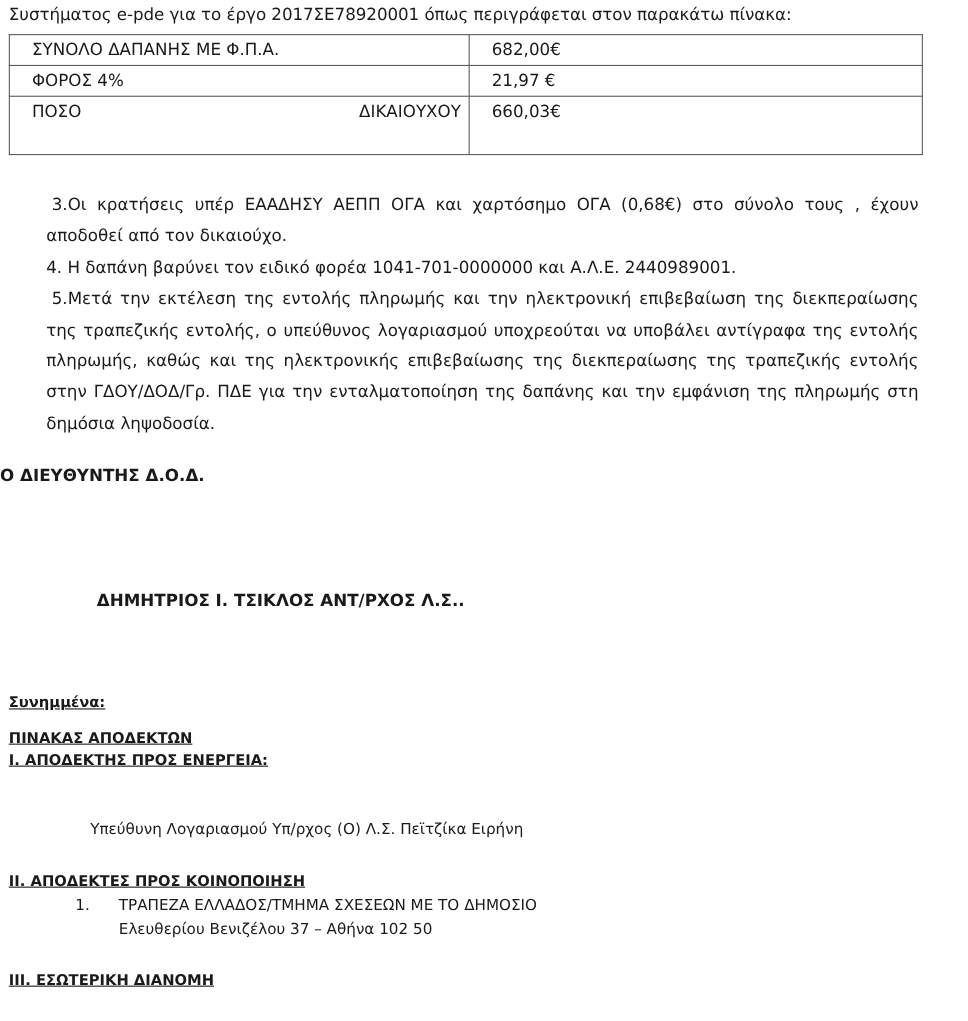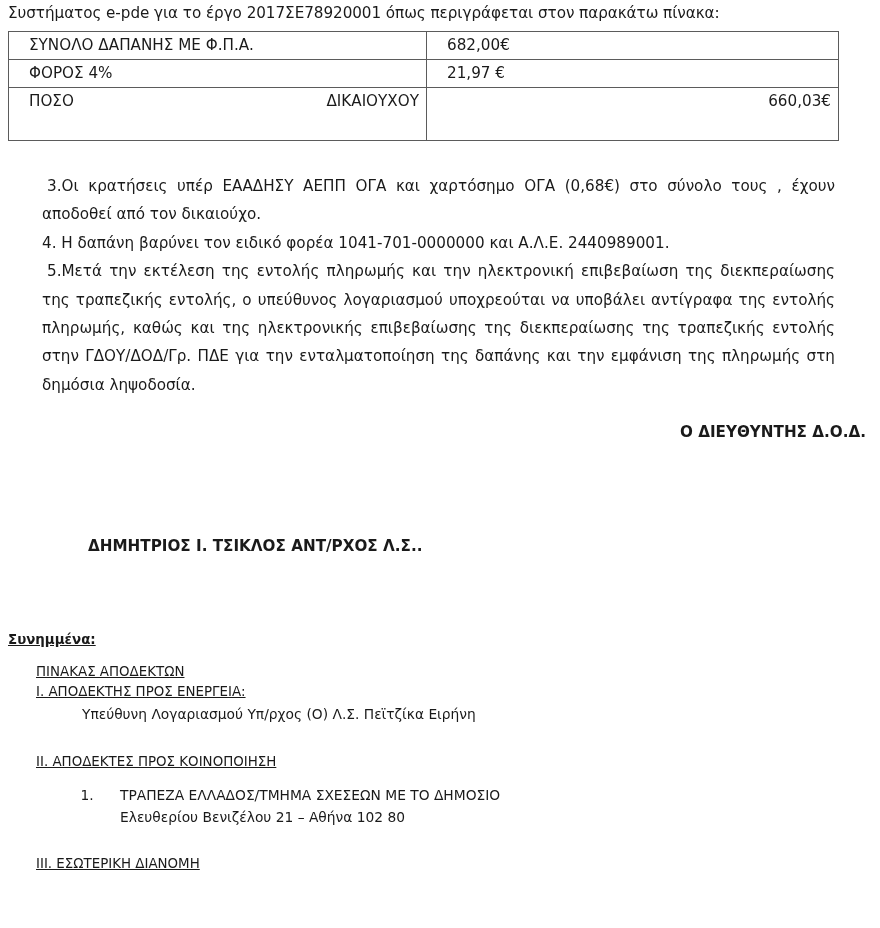--- a/index.html
+++ b/index.html
@@ -48,21 +48,21 @@
     font-size: 15.2px;
   }
   .amounts-table td {
     border: 1.3px solid #5b5b5b;
     padding: 3px 7px 4px 20px;
     vertical-align: top;
     line-height: 20px;
   }
   .amounts-table .col-label { width: 418px; }
   .amounts-table .col-value { width: 412px; }
-  .amounts-table tr.row-tall td { height: 45px; text-align: right; }
+  .amounts-table tr.row-tall td { height: 45px; }
   .label-justify {
     display: flex;
     justify-content: space-between;
     width: 100%;
   }
   .value-indent { padding-left: 8px; }
 
   
   .clauses {
     position: absolute;
@@ -79,21 +79,21 @@
   }
   .clause.indent-first { text-indent: 5px; }
   .clause.nowrap-line { white-space: nowrap; }
 
   
   .signature-title {
     position: absolute;
     left: 0;
     top: 423px;
     width: 880px;
-    text-align: right;
+    text-align: left;
     padding-right: 14px;
     box-sizing: border-box;
     font-size: 15.2px;
     font-weight: bold;
   }
   .signature-name {
     position: absolute;
     left: 0;
     top: 537px;
     width: 880px;
@@ -116,40 +116,40 @@
   }
 
   .recipients {
     position: absolute;
     left: 8px;
     top: 662px;
     width: 700px;
     font-size: 13.4px;
   }
   .rec-heading {
-    font-weight: normal;
+    font-weight: bold;
     text-decoration: underline;
     line-height: 20px;
     display: block;
-    margin-left: 28px;
   }
   .rec-group { margin: 0; }
   .group-gap-top { margin-top: 26px; }
 
   .rec-plain {
     display: block;
     padding-left: 74px;
     line-height: 24px;
     font-size: 13.8px;
     font-weight: normal;
     text-decoration: none;
+    margin-top: 40px;
   }
 
   ol.rec-list {
-    margin: 12px;
+    margin: 0;
     padding: 0 0 0 78px;
     list-style-position: outside;
     list-style-type: decimal;
   }
   ol.rec-list li {
     line-height: 22px;
     font-size: 13.8px;
     padding-left: 22px;
   }
   ol.rec-list li .sub-line {
@@ -217,21 +217,21 @@
       <span class="rec-heading">ΠΙΝΑΚΑΣ ΑΠΟΔΕΚΤΩΝ</span>
       <span class="rec-heading">Ι. ΑΠΟΔΕΚΤΗΣ ΠΡΟΣ ΕΝΕΡΓΕΙΑ:</span>
       <span class="rec-plain">Υπεύθυνη Λογαριασμού Υπ/ρχος (Ο) Λ.Σ. Πεϊτζίκα Ειρήνη</span>
     </div>
 
     <div class="rec-group group-gap-top">
       <span class="rec-heading">ΙΙ. ΑΠΟΔΕΚΤΕΣ ΠΡΟΣ ΚΟΙΝΟΠΟΙΗΣΗ</span>
       <ol class="rec-list">
         <li>
           <span class="sub-line">ΤΡΑΠΕΖΑ ΕΛΛΑΔΟΣ/ΤΜΗΜΑ ΣΧΕΣΕΩΝ ΜΕ ΤΟ ΔΗΜΟΣΙΟ</span>
-          <span class="sub-line">Ελευθερίου Βενιζέλου 21 – Αθήνα 102 80</span>
+          <span class="sub-line">Ελευθερίου Βενιζέλου 37 – Αθήνα 102 50</span>
         </li>
       </ol>
     </div>
 
     <div class="rec-group group-gap-top">
       <span class="rec-heading">ΙΙΙ. ΕΣΩΤΕΡΙΚΗ ΔΙΑΝΟΜΗ</span>
     </div>
 
   </div>
 

